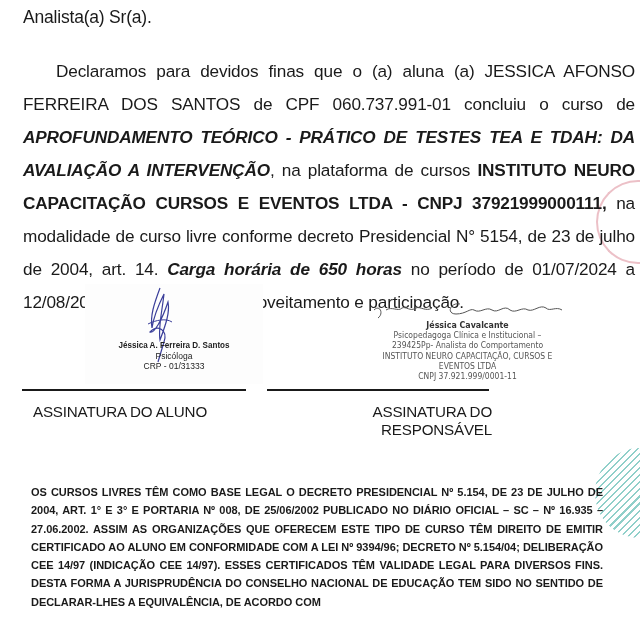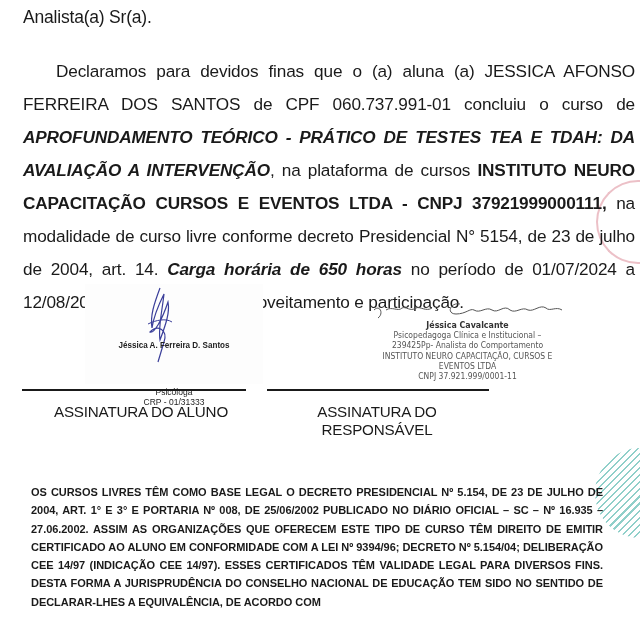--- a/index.html
+++ b/index.html
@@ -32,21 +32,21 @@
       position: absolute; left: 140px; top: 284px;
     }
     .sig-left-name {
       position: absolute; left: 104px; top: 340px; width: 140px;
       font-size: 8.5px; font-weight: bold; text-align: center; line-height: 10px;
       font-family: "Liberation Sans", sans-serif; color: #222;
       transform: scaleX(0.95);
     }
     .sig-left-title, .sig-left-crp {
       position: absolute; width: 140px; left: 104px;
-      font-size: 8.5px; text-align: center; line-height: 10px; color: #222; margin-top: 36px;
+      font-size: 8.5px; text-align: center; line-height: 10px; color: #222;
     }
     .sig-left-title { top: 351px; }
     .sig-left-crp { top: 361px; }
     .sig-scribble-right {
       position: absolute; left: 370px; top: 298px;
     }
     .sig-right-block {
       position: absolute; left: 360px; top: 320px; width: 215px;
       text-align: center; font-size: 8.3px; line-height: 10.2px; color: #555;
       font-family: "DejaVu Sans", sans-serif;
@@ -55,22 +55,22 @@
     .sig-right-block .name { font-weight: bold; color: #333; font-size: 8.6px; }
     .sig-line {
       position: absolute; height: 2px; background: #1a1a1a;
     }
     .sig-line.left { left: 22px; top: 389px; width: 224px; }
     .sig-line.right { left: 267px; top: 389px; width: 222px; }
     .sig-label {
       position: absolute; font-size: 15.2px; line-height: 18px;
       text-align: center; letter-spacing: -0.2px;
     }
-    .sig-label.left { left: 29px; top: 403px; width: 224px; }
-    .sig-label.right { left: 262px; top: 403px; width: 230px; }
+    .sig-label.left { left: 8px; top: 403px; width: 224px; }
+    .sig-label.right { left: 262px; top: 403px; width: 230px; text-align: right; }
     .legal {
       position: absolute; left: 31px; top: 483px; width: 572px;
       font-size: 11px; line-height: 18.3px; font-weight: bold;
       text-align: justify; letter-spacing: -0.05px; color: #1a1a1a;
     }
     .deco-red {
       position: absolute; right: -40px; top: 180px;
       width: 80px; height: 80px; border-radius: 50%;
       border: 2px solid #e4a6b0; border-right-color: transparent;
       opacity: 0.7;

